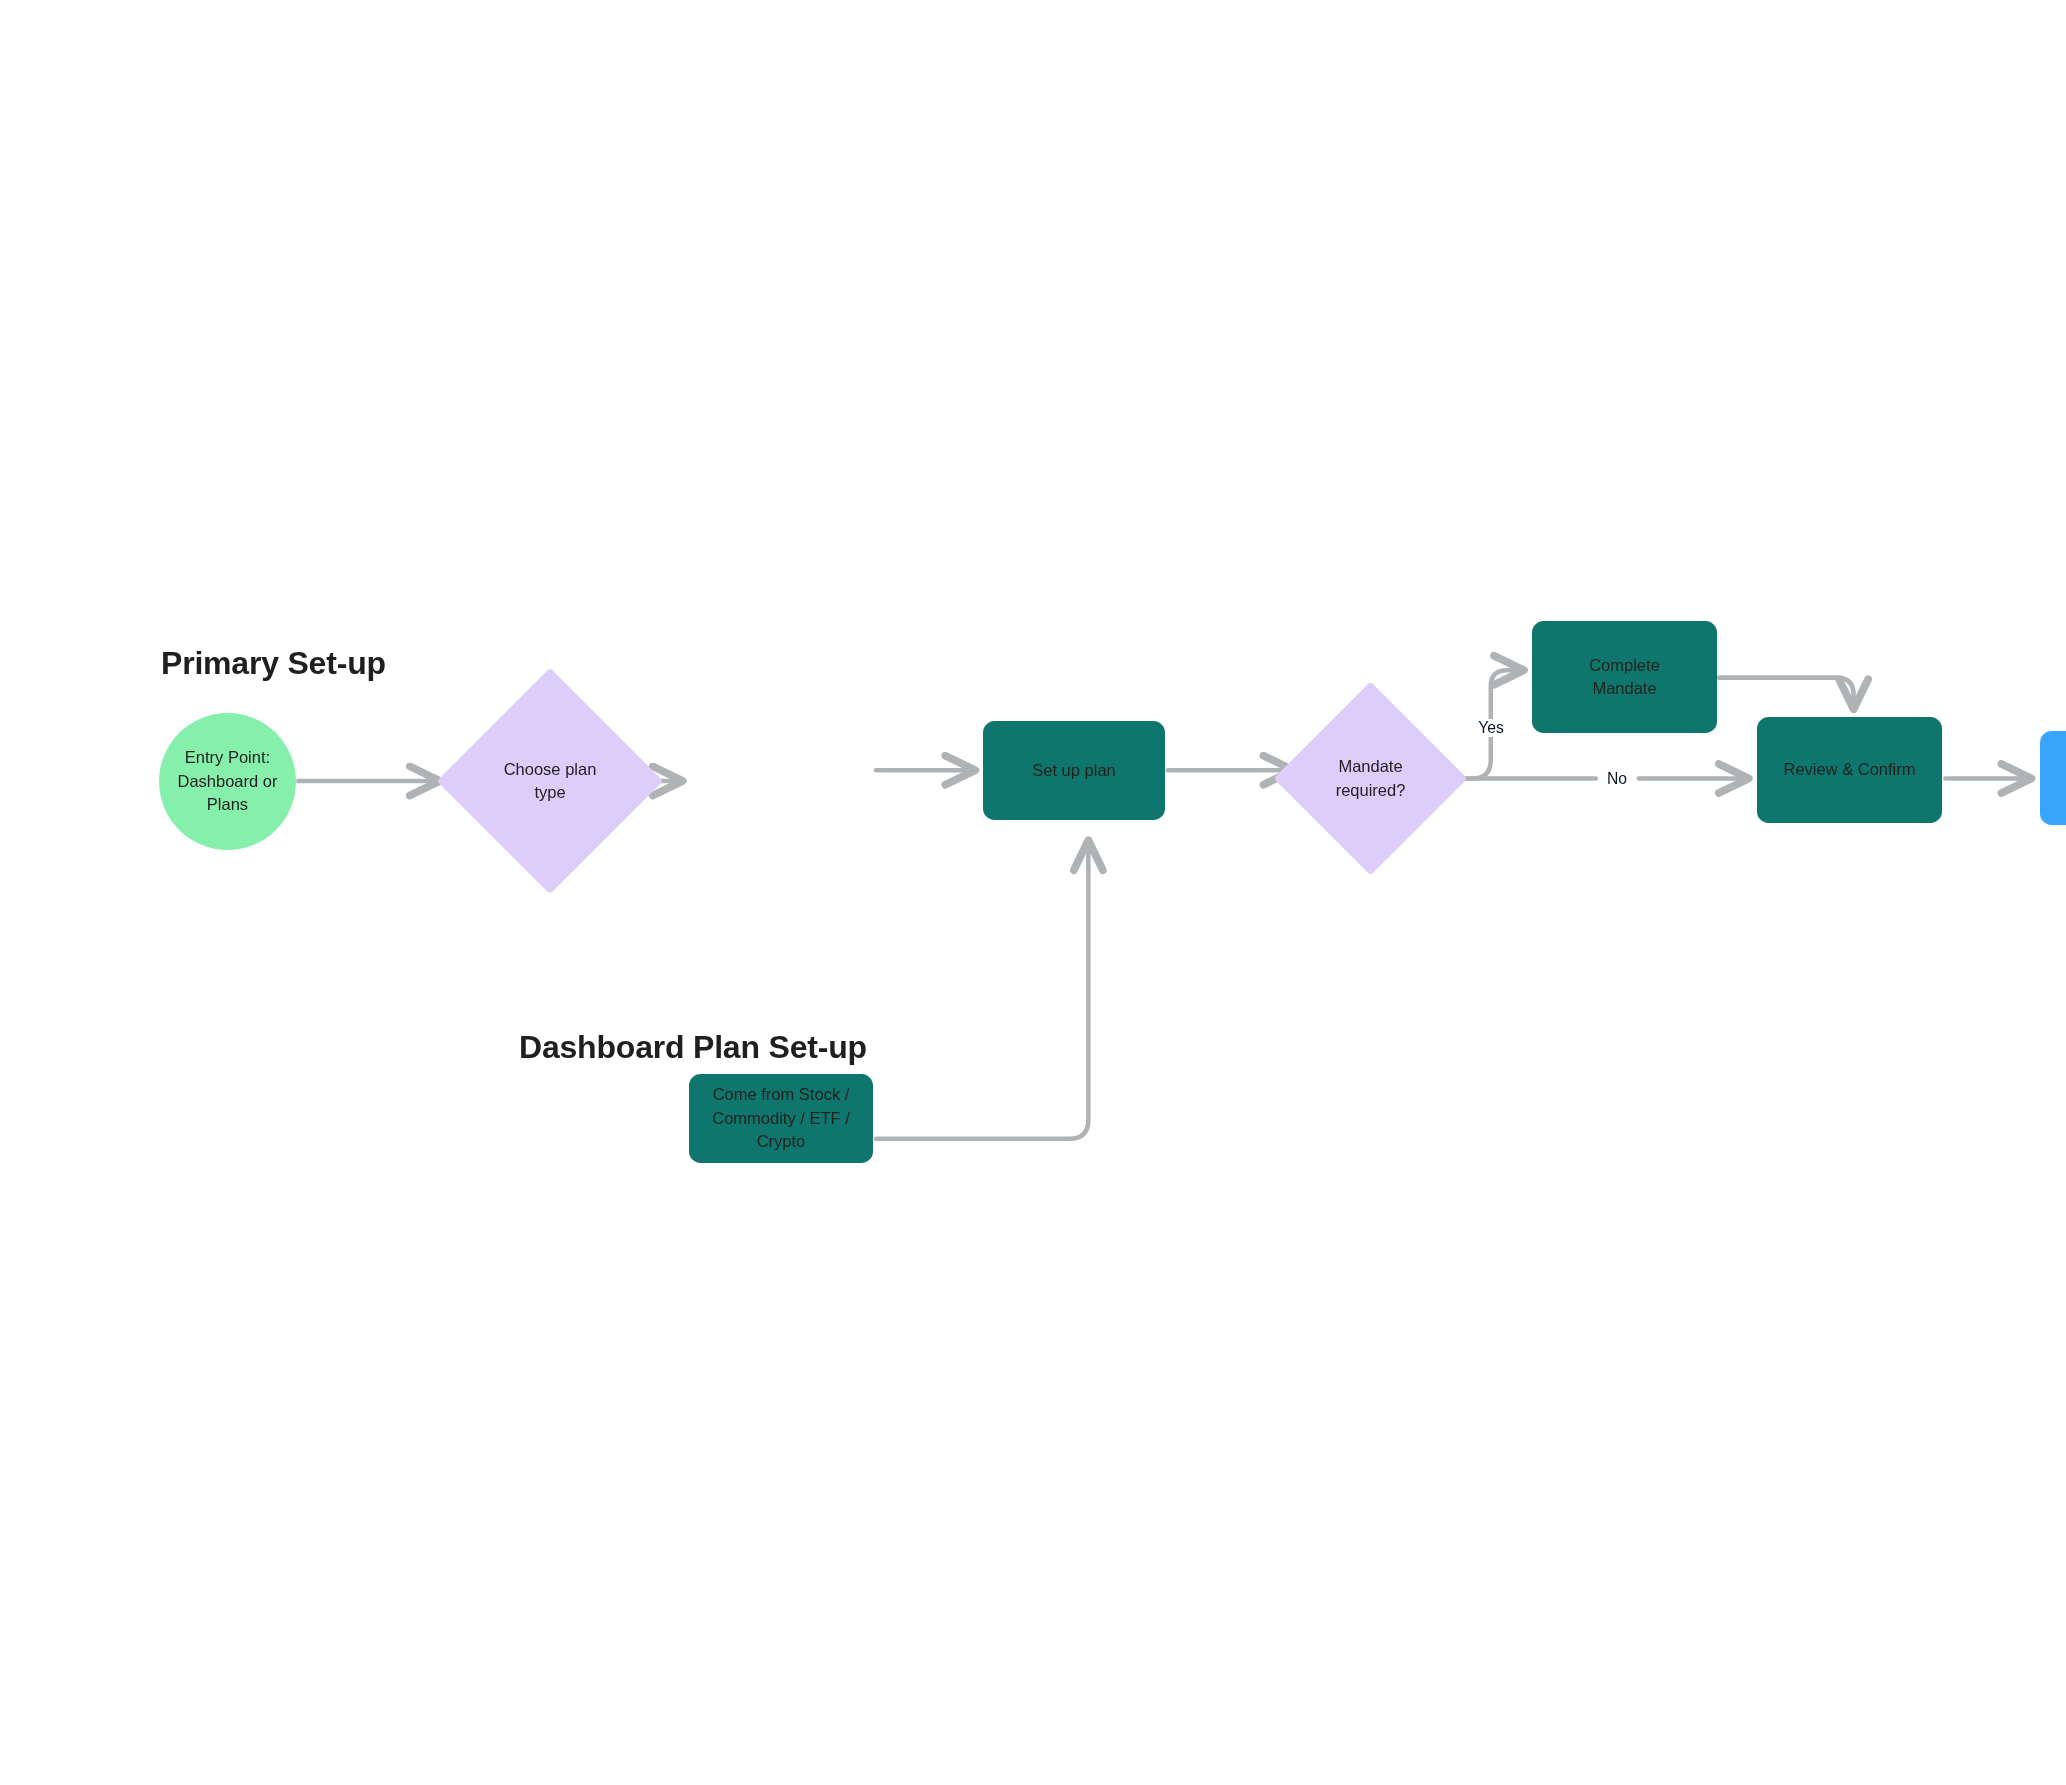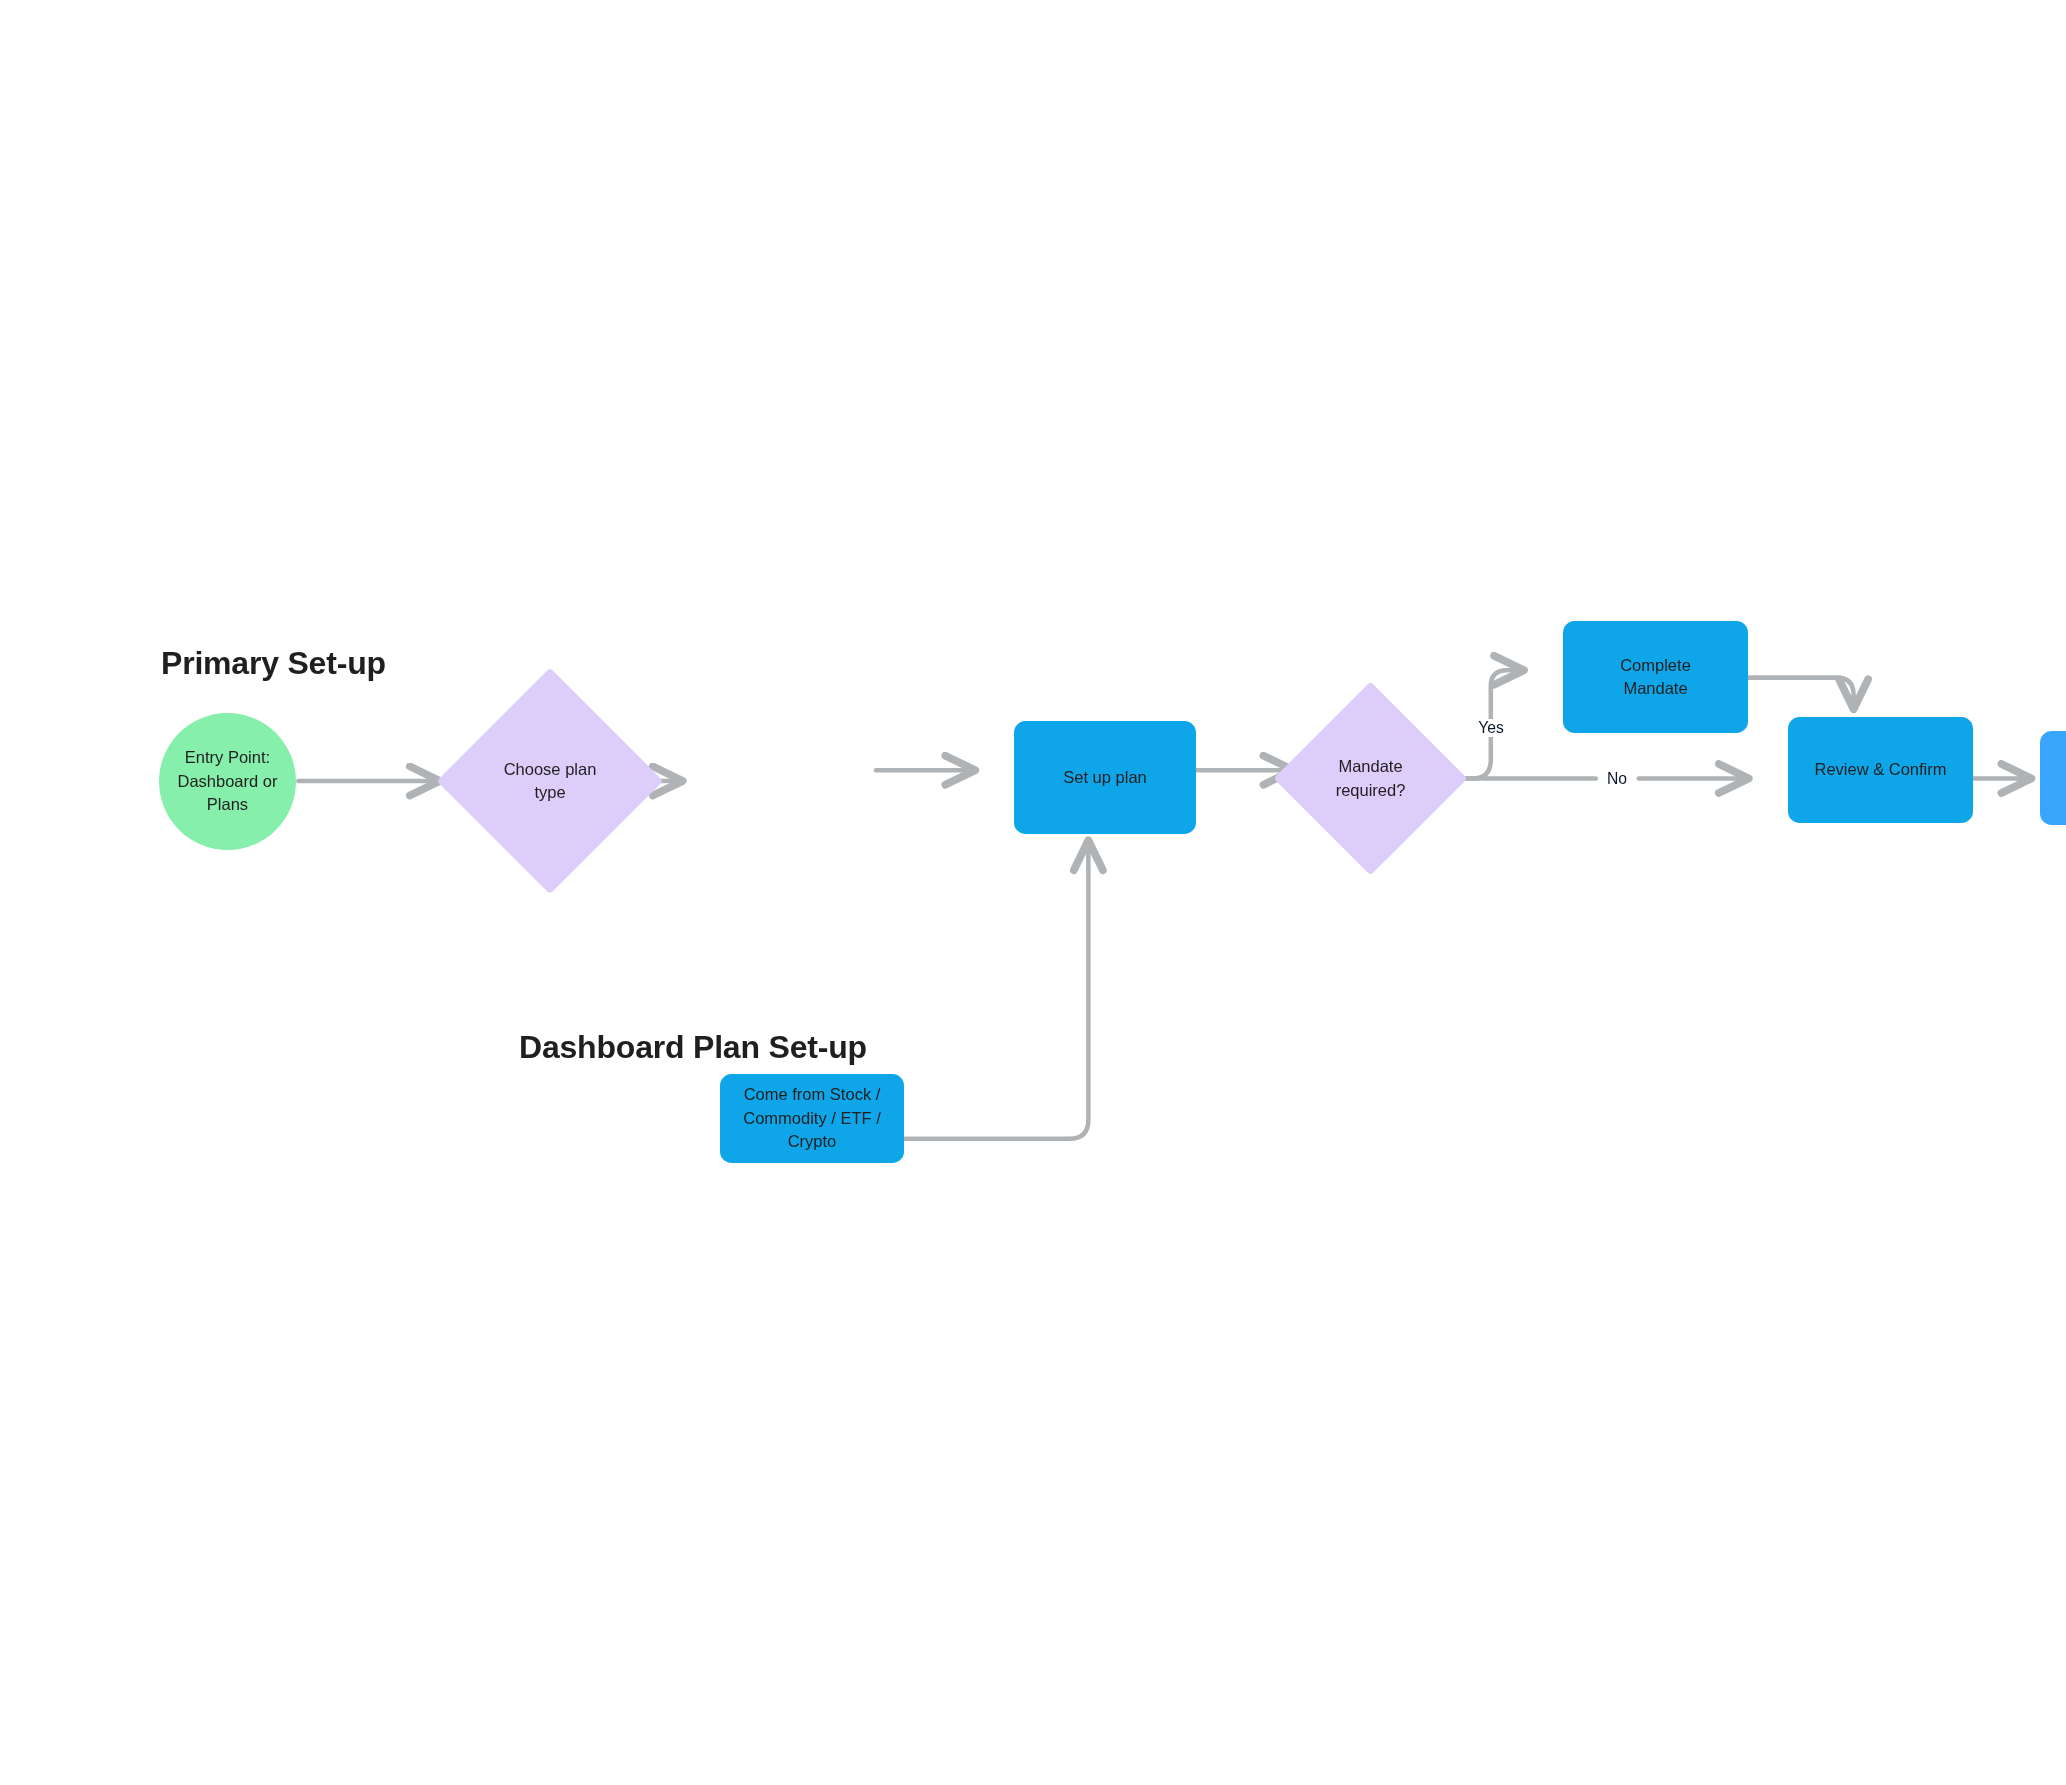--- a/index.html
+++ b/index.html
@@ -55,22 +55,21 @@
   }
 
   .shape-circle {
     border-radius: 50%;
     background: #86efac;
   }
   .shape-circle .node-label { padding: 0 14px; }
 
   .shape-rect {
     border-radius: 11.6px;
-    background: #0ea5e9;
-    margin-left: 31px;
+    background: #0f766e;
   }
 
   .shape-rect-accent {
     border-radius: 11.6px;
     background: #39a4fb;
   }
 
   .shape-diamond {
     background: transparent;
   }
@@ -140,21 +139,21 @@
 Plans</span>
   </div>
 
   <div class="node shape-diamond" style="left:470px; top:701px; width:160px; height:160px;">
     <span class="diamond-fill"></span>
     <span class="node-label">Choose plan
 type</span>
   </div>
 
 
-  <div class="node shape-rect" style="left:983px; top:721px; width:182px; height:113px;">
+  <div class="node shape-rect" style="left:983px; top:721px; width:182px; height:99px;">
     <span class="node-label">Set up plan</span>
   </div>
 
   <div class="node shape-diamond" style="left:1302px; top:710px; width:137px; height:137px;">
     <span class="diamond-fill"></span>
     <span class="node-label">Mandate
 required?</span>
   </div>
 
   <div class="node shape-rect" style="left:1532px; top:621px; width:185px; height:112px;">

